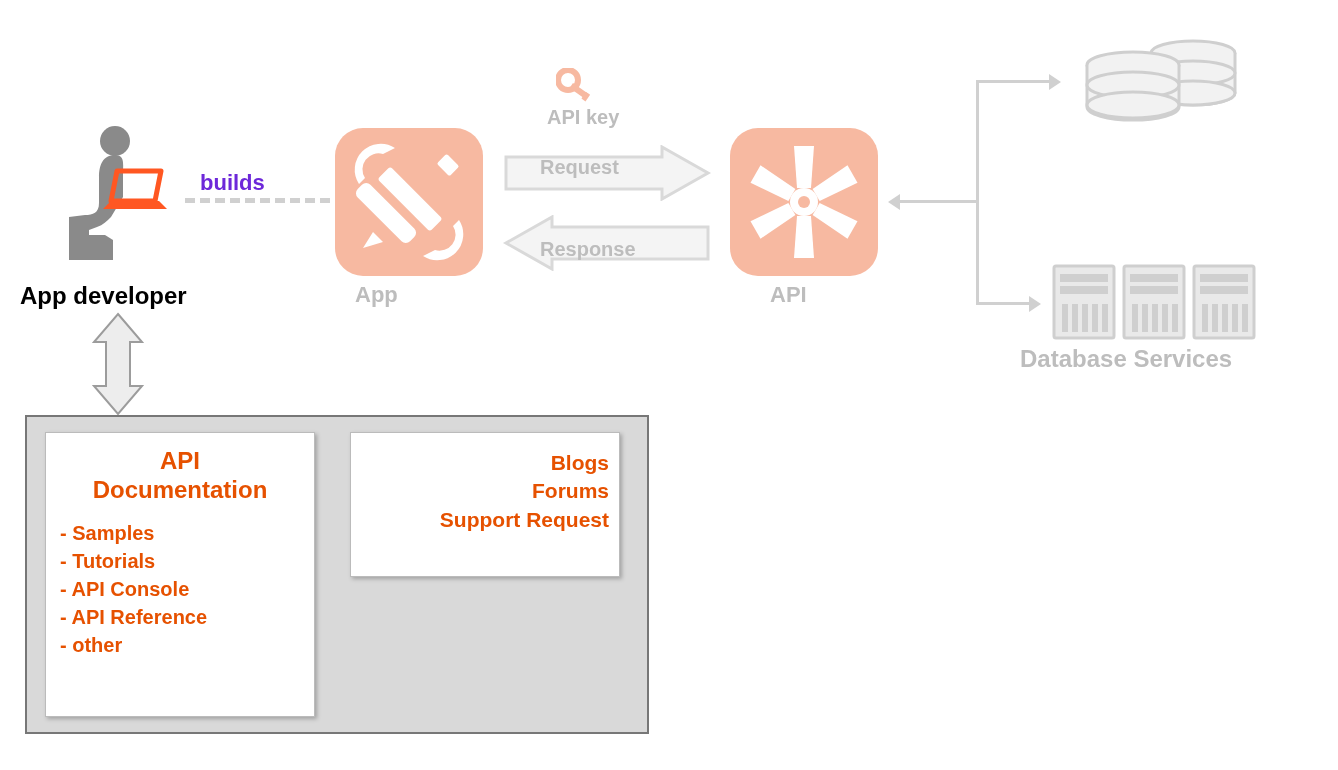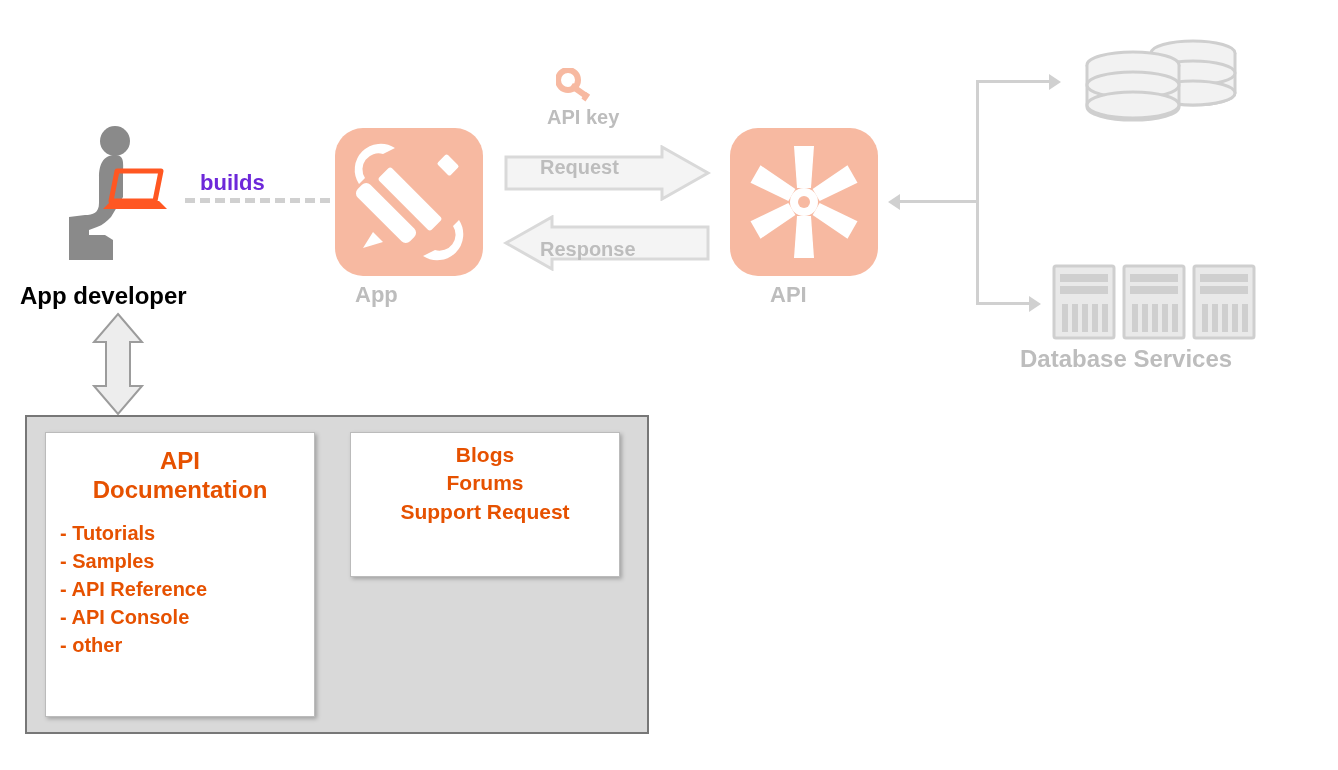--- a/index.html
+++ b/index.html
@@ -64,21 +64,21 @@
   
   .servers { position: absolute; left: 1050px; top: 260px; }
   .backend-label { left: 1020px; top: 345px; width: 260px; font-size: 24px; }
 
   
   .docs-outer { position: absolute; left: 25px; top: 415px; width: 620px; height: 315px;
     border: 2px solid #777; background: #d9d9d9; }
   .docs-card1 { position: absolute; left: 45px; top: 432px; width: 270px; height: 285px;
     border: 1px solid #bbb; background: #fff; box-shadow: 2px 2px 4px rgba(0,0,0,.25); padding: 14px; box-sizing:border-box; }
   .docs-card2 { position: absolute; left: 350px; top: 432px; width: 270px; height: 145px;
-    border: 1px solid #bbb; background: #fff; box-shadow: 2px 2px 4px rgba(0,0,0,.25); padding: 2px; box-sizing:border-box; text-align:center; }
+    border: 1px solid #bbb; background: #fff; box-shadow: 2px 2px 4px rgba(0,0,0,.25); padding: 10px; box-sizing:border-box; text-align:right; }
   .card-title { font-size: 24px; font-weight: bold; color:#e65100; text-align:center; margin-bottom:14px; line-height:1.2; }
   .card-item { font-size: 20px; font-weight: bold; color:#e65100; text-align:left; line-height:1.4; }
   .card-center-item { font-size: 21px; font-weight: bold; color:#e65100; line-height:1.35; }
 
   
   .double-arrow { position: absolute; left: 90px; top: 312px; }
 
   svg { display:block; }
 </style>
 </head>
@@ -225,24 +225,24 @@
       <path d="M28 2 L52 30 L40 30 L40 74 L52 74 L28 102 L4 74 L16 74 L16 30 L4 30 Z" fill="#ededed" stroke="#9c9c9c" stroke-width="2"></path>
     </svg>
   </div>
 
   <div class="docs-outer"></div>
   <div class="docs-card1">
     <div class="card-title">
       <span>API</span><br>
       <span>Documentation</span>
     </div>
+    <div class="card-item">- Samples</div>
     <div class="card-item">- Tutorials</div>
-    <div class="card-item">- Samples</div>
+    <div class="card-item">- API Console</div>
     <div class="card-item">- API Reference</div>
-    <div class="card-item">- API Console</div>
     <div class="card-item">- other</div>
   </div>
   <div class="docs-card2">
     <div style="height:6px"></div>
     <div class="card-center-item">Blogs</div>
     <div class="card-center-item">Forums</div>
     <div class="card-center-item">Support Request</div>
   </div>
 
 </div>

